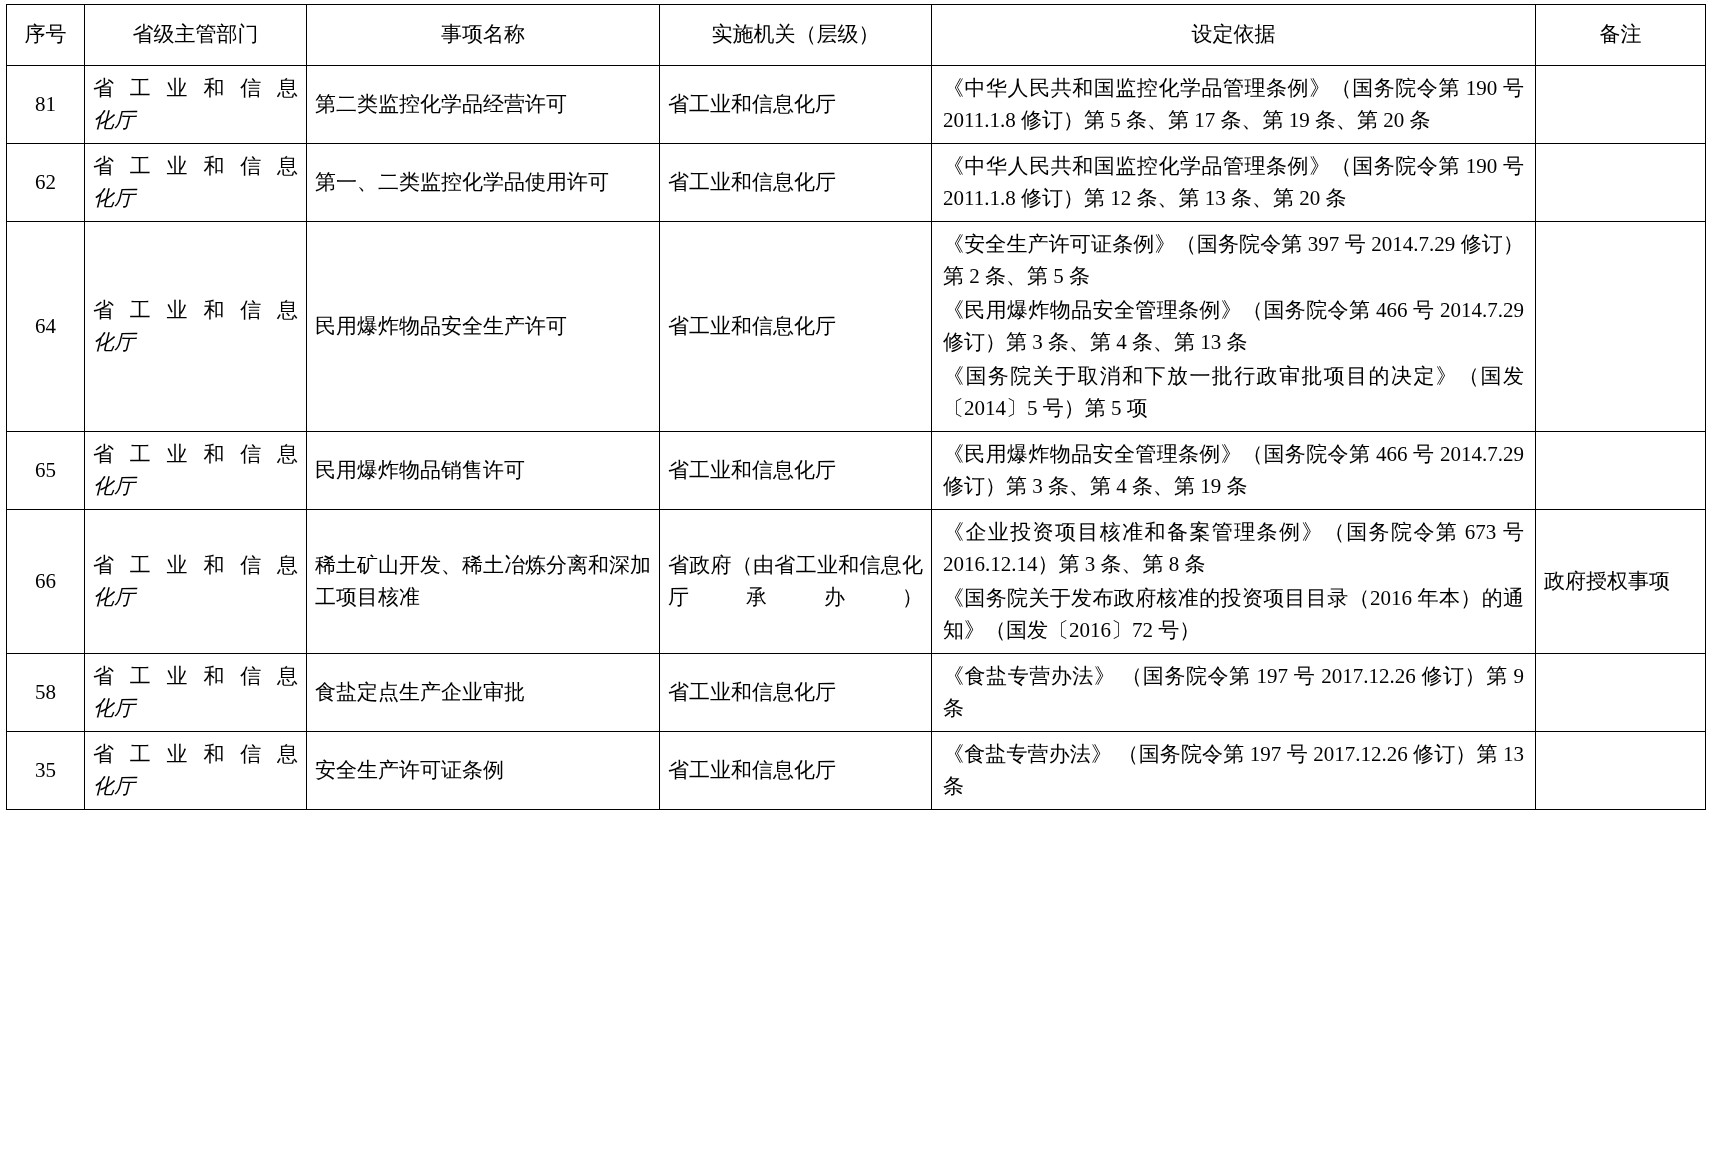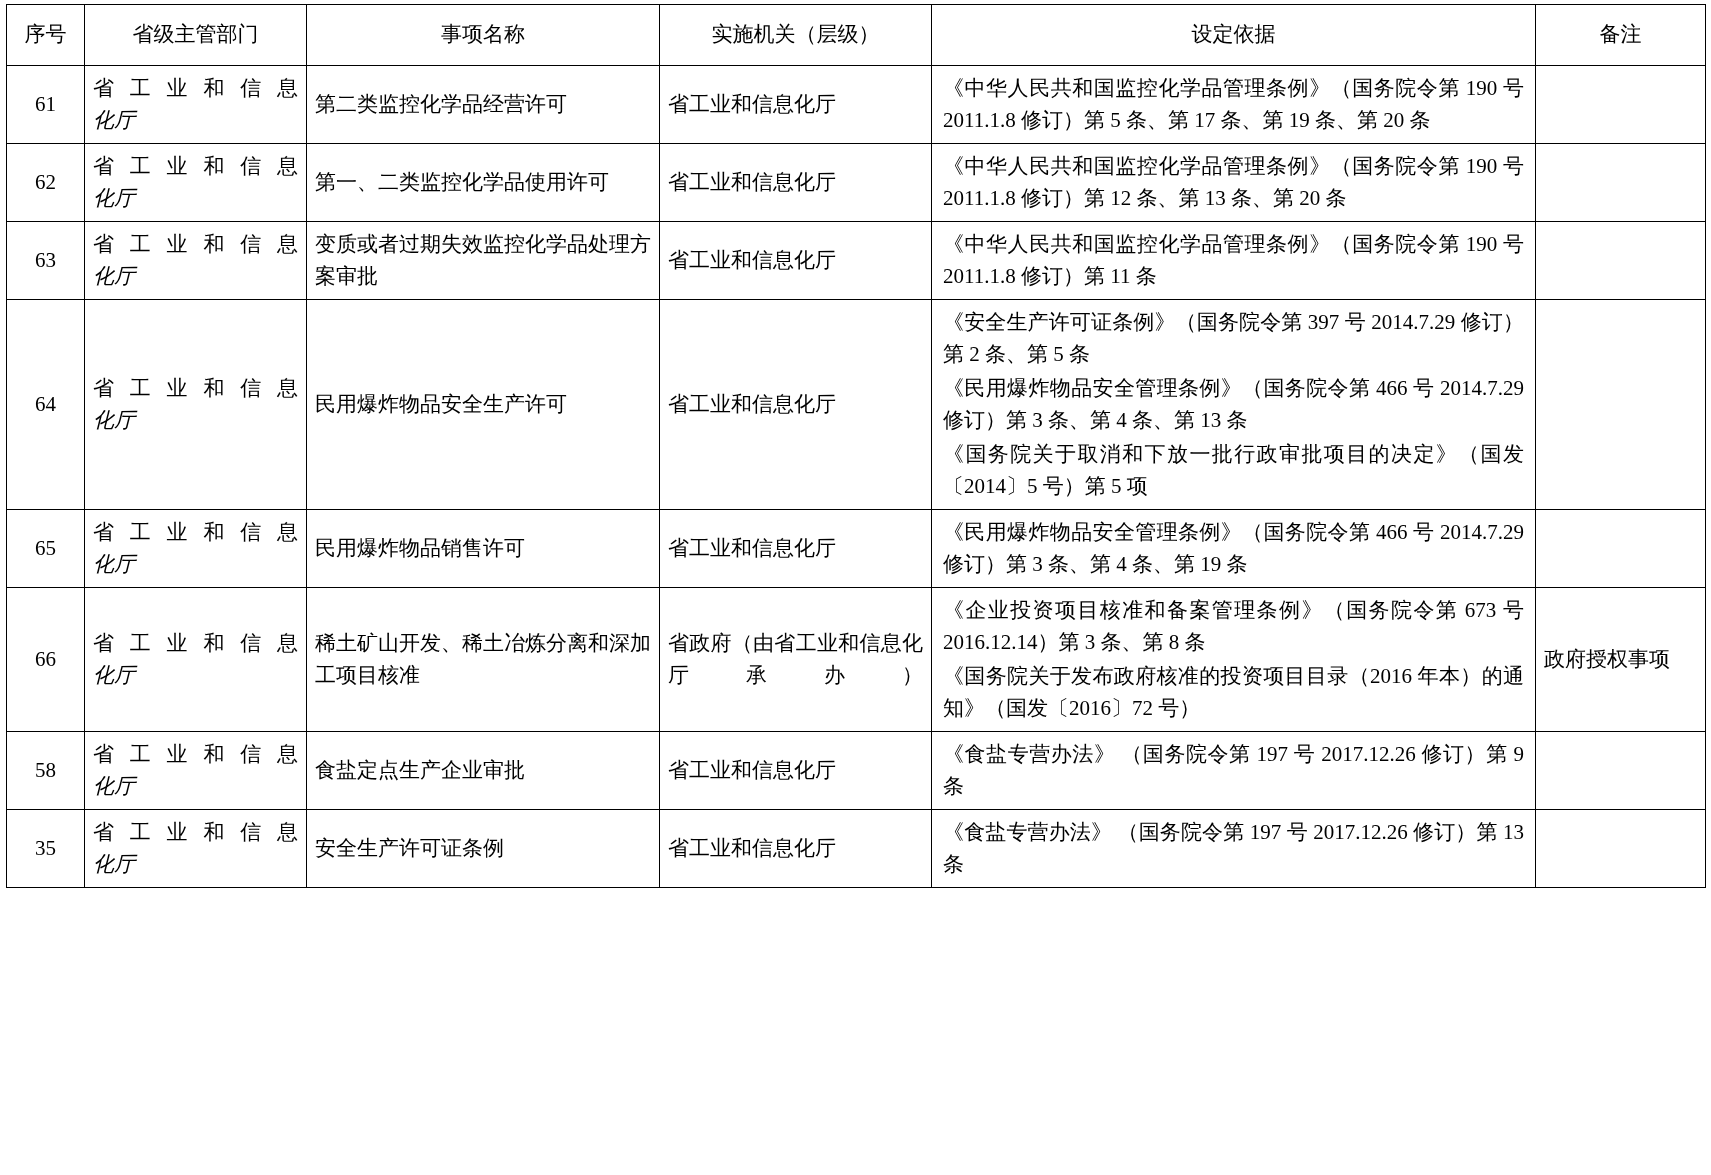--- a/index.html
+++ b/index.html
@@ -116,21 +116,21 @@
         <th>省级主管部门</th>
         <th>事项名称</th>
         <th>实施机关（层级）</th>
         <th>设定依据</th>
         <th>备注</th>
       </tr>
     </thead>
     <tbody>
 
       <tr>
-        <td class="seq">61</td>
+        <td class="seq">81</td>
         <td class="dept">
           <span>省工业和信息</span>
           <span class="line2">化厅</span>
         </td>
         <td class="item">第二类监控化学品经营许可</td>
         <td class="agency">省工业和信息化厅</td>
         <td class="basis">
           <p class="basis-para">《中华人民共和国监控化学品管理条例》（国务院令第 190 号  2011.1.8 修订）第 5 条、第 17 条、第 19 条、第 20 条</p>
         </td>
         <td class="remark"></td>
@@ -143,33 +143,20 @@
           <span class="line2">化厅</span>
         </td>
         <td class="item">第一、二类监控化学品使用许可</td>
         <td class="agency">省工业和信息化厅</td>
         <td class="basis">
           <p class="basis-para">《中华人民共和国监控化学品管理条例》（国务院令第 190 号  2011.1.8 修订）第 12 条、第 13 条、第 20 条</p>
         </td>
         <td class="remark"></td>
       </tr>
 
-      <tr>
-        <td class="seq">63</td>
-        <td class="dept">
-          <span>省工业和信息</span>
-          <span class="line2">化厅</span>
-        </td>
-        <td class="item">变质或者过期失效监控化学品处理方案审批</td>
-        <td class="agency">省工业和信息化厅</td>
-        <td class="basis">
-          <p class="basis-para">《中华人民共和国监控化学品管理条例》（国务院令第 190 号  2011.1.8 修订）第 11 条</p>
-        </td>
-        <td class="remark"></td>
-      </tr>
 
       <tr>
         <td class="seq">64</td>
         <td class="dept">
           <span>省工业和信息</span>
           <span class="line2">化厅</span>
         </td>
         <td class="item">民用爆炸物品安全生产许可</td>
         <td class="agency">省工业和信息化厅</td>
         <td class="basis">

